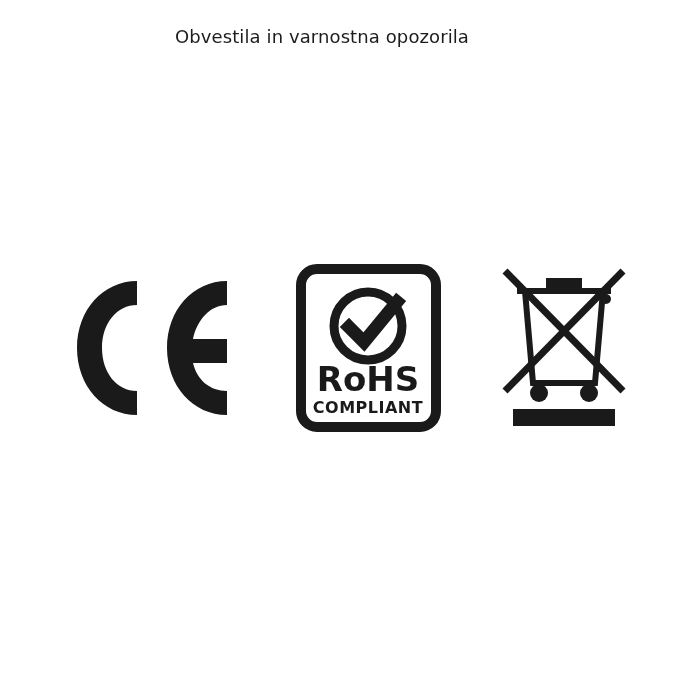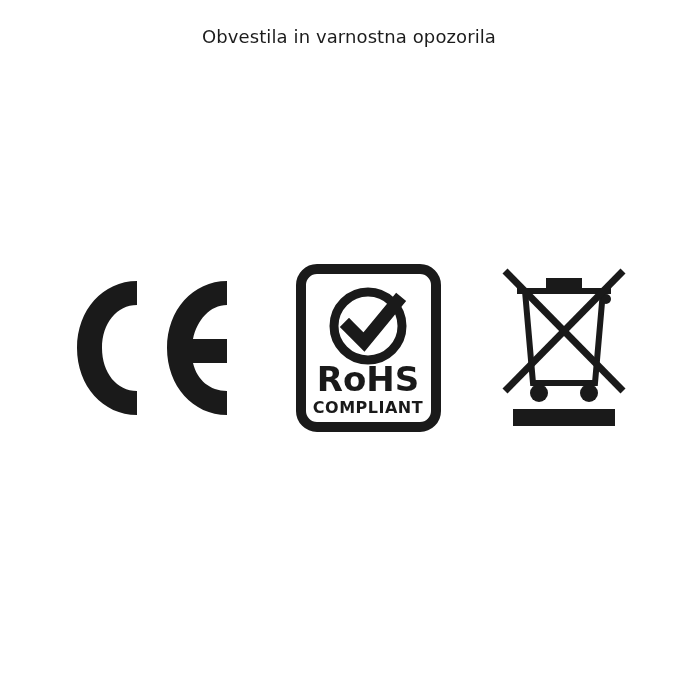--- a/index.html
+++ b/index.html
@@ -22,21 +22,20 @@
   .page-title {
     position: absolute;
     top: 26px;
     left: 0;
     width: 644px;
     text-align: center;
     font-size: 18px;
     font-weight: 400;
     color: #1c1c1c;
     letter-spacing: 0.1px;
-    margin-left: 27px;
   }
   .marks-row {
     position: absolute;
     top: 255px;
     left: 0;
     width: 700px;
     height: 185px;
     display: flex;
     flex-direction: row;
     align-items: center;

